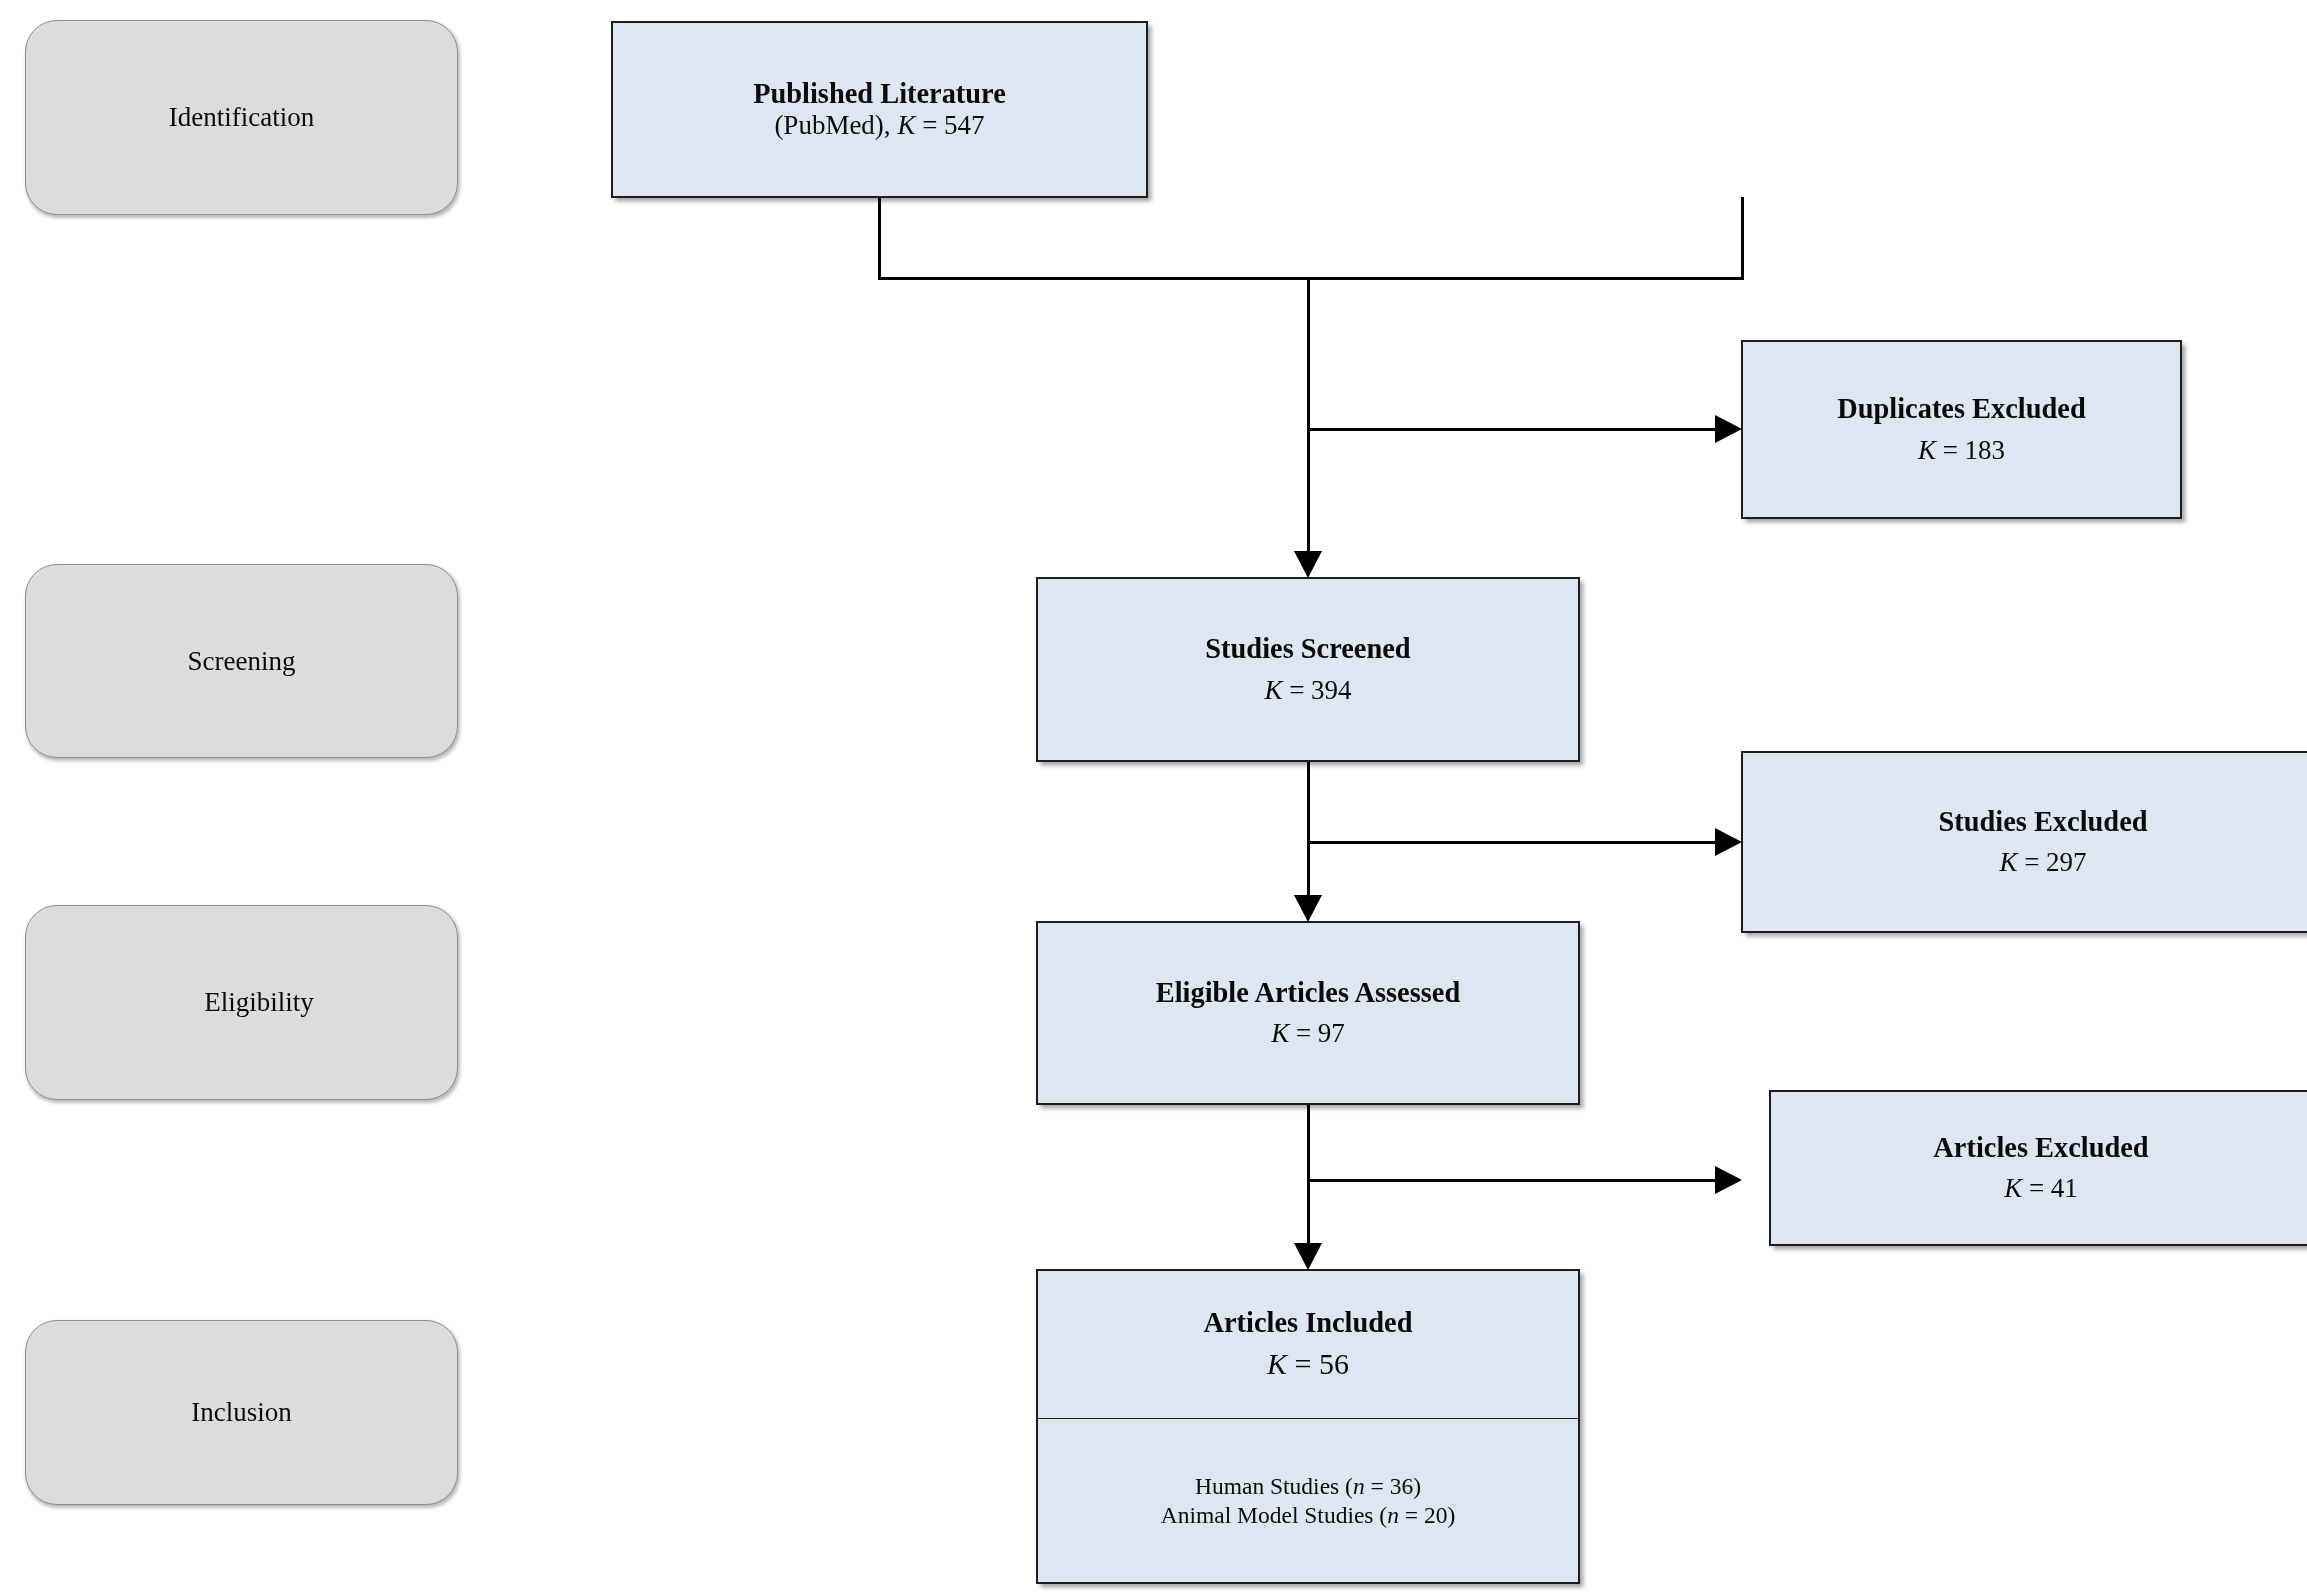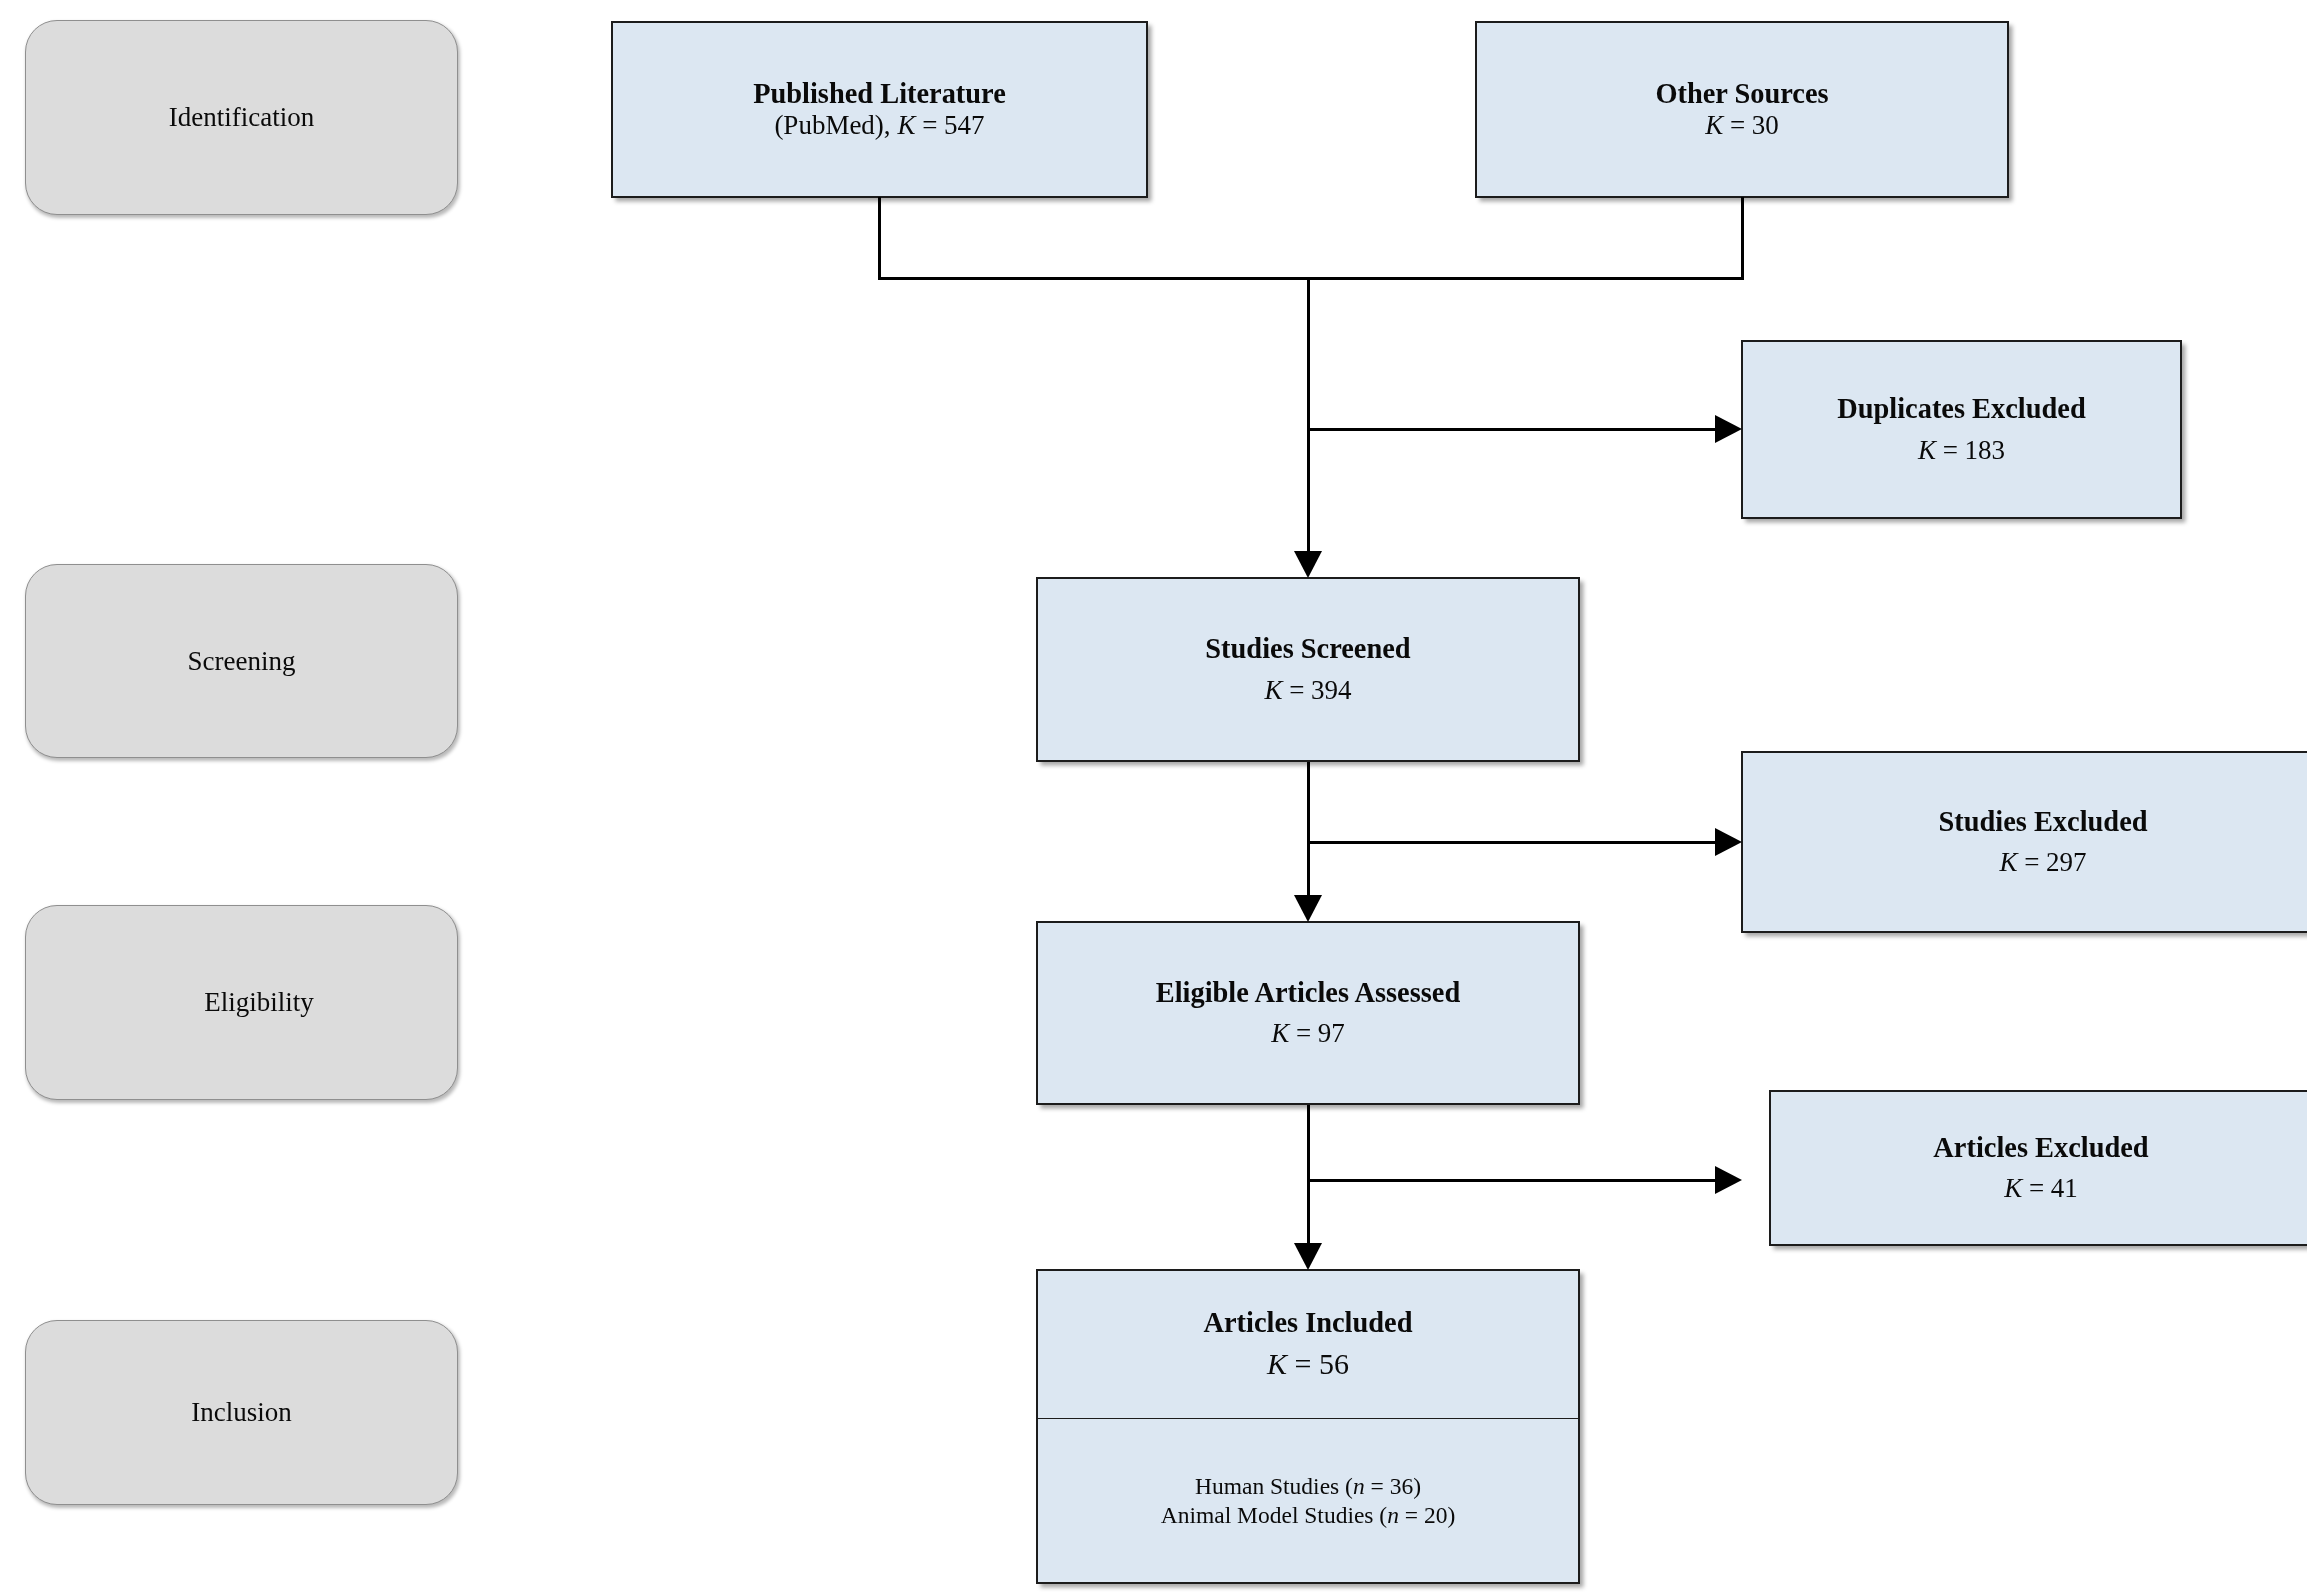--- a/index.html
+++ b/index.html
@@ -93,24 +93,20 @@
   </div>
   <div class="stage" style="top:1320px;height:185px;">
     <span class="stage-label">Inclusion</span>
   </div>
 
   <div class="node gap-wide" style="left:611px;top:21px;width:537px;height:177px;">
     <div class="title">Published Literature</div>
     <div class="kline"><span>(PubMed), </span><i>K</i><span> = 547</span></div>
   </div>
 
-  <div class="node gap-wide" style="left:1475px;top:21px;width:534px;height:177px;">
-    <div class="title">Other Sources</div>
-    <div class="kline"><i>K</i><span> = 30</span></div>
-  </div>
 
   <div class="node gap-narrow" style="left:1036px;top:577px;width:544px;height:185px;">
     <div class="title">Studies Screened</div>
     <div class="kline"><i>K</i><span> = 394</span></div>
   </div>
 
   <div class="node gap-narrow" style="left:1036px;top:921px;width:544px;height:184px;">
     <div class="title">Eligible Articles Assessed</div>
     <div class="kline"><i>K</i><span> = 97</span></div>
   </div>

